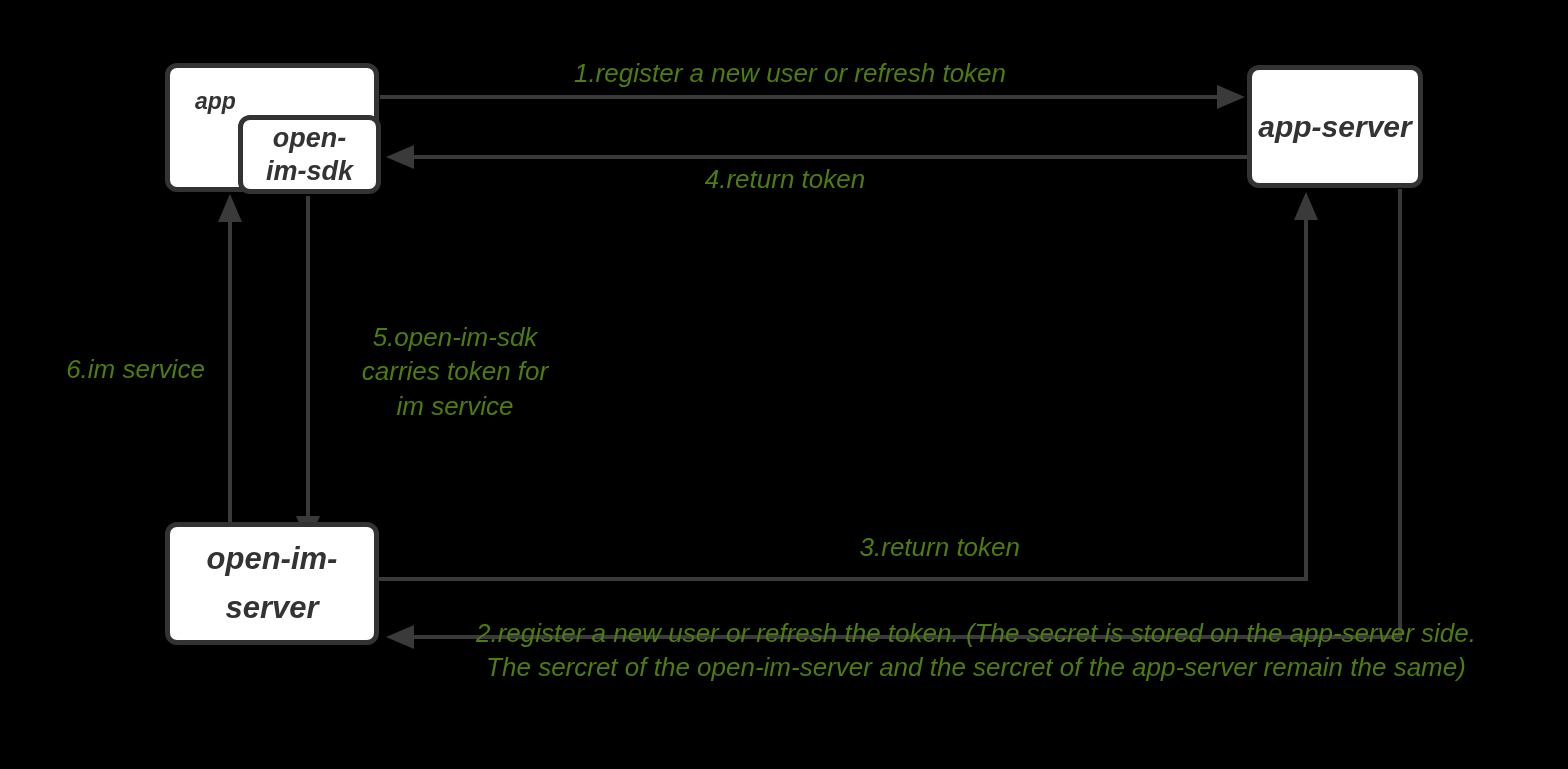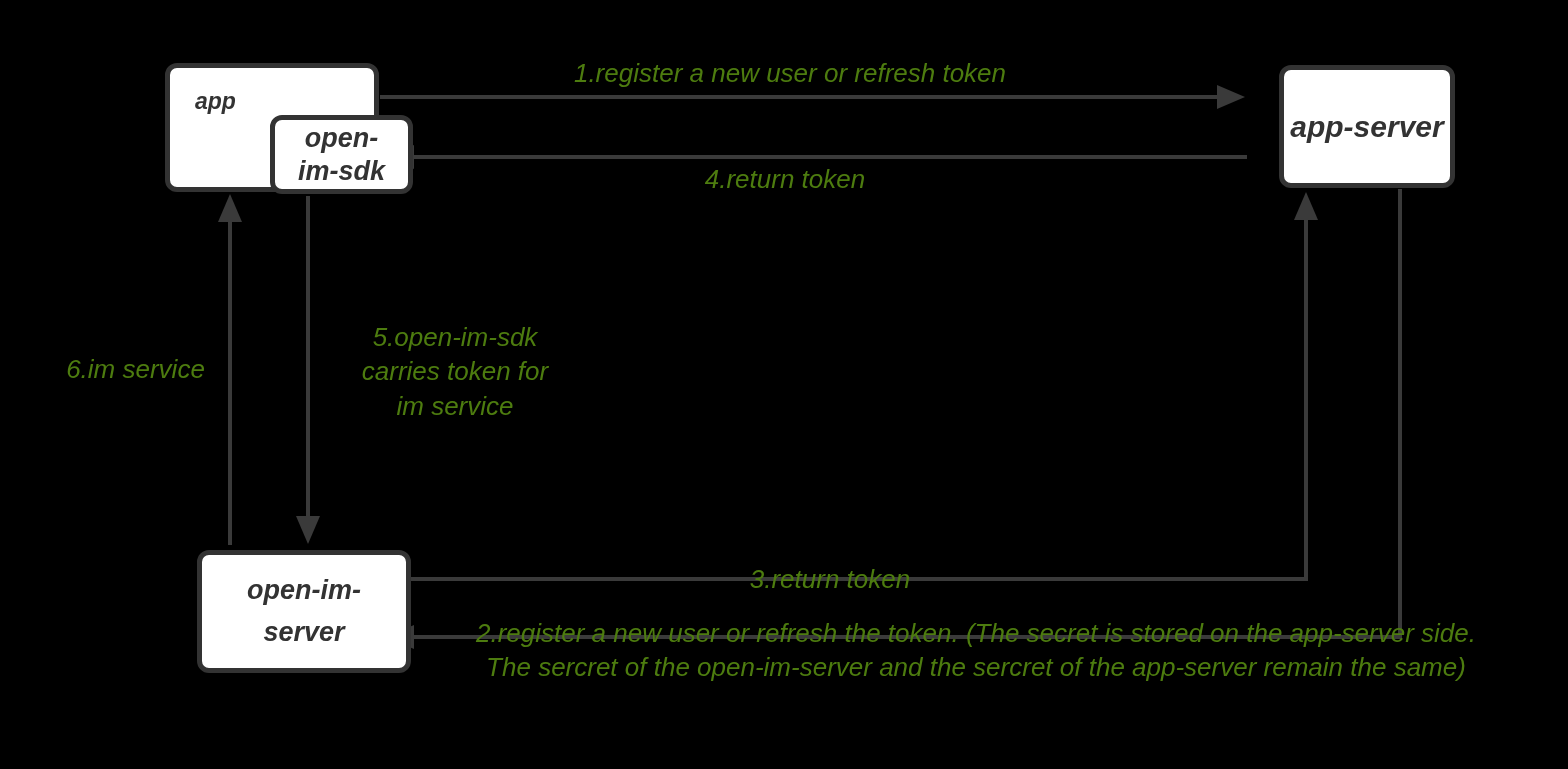--- a/index.html
+++ b/index.html
@@ -25,40 +25,39 @@
     color: #333333;
     font-style: italic;
     font-weight: bold;
   }
   .node.centered {
     display: flex;
     flex-direction: column;
     align-items: center;
     justify-content: center;
     text-align: center;
-    margin-left: 32px;
   }
   #node-app        { left: 165px; top: 63px;  width: 214px; height: 129px; font-size: 23px; }
   #node-app .node-label { position: absolute; left: 25px; top: 20px; }
   #node-open-im-sdk{ left: 238px; top: 115px; width: 143px; height: 79px;  font-size: 27px; line-height: 1.22; z-index: 2; }
   #node-app-server { left: 1247px; top: 65px; width: 176px; height: 123px; font-size: 30px; }
-  #node-open-im-server { left: 165px; top: 550px; width: 214px; height: 123px; font-size: 27px; line-height: 1.55; }
+  #node-open-im-server { left: 165px; top: 522px; width: 214px; height: 123px; font-size: 31px; line-height: 1.55; }
   .edge-label {
     position: absolute;
     color: #4d7c0f;
     font-style: italic;
     font-size: 26px;
     text-align: center;
     line-height: 1.32;
   }
   #label-e1 { left: 470px;  top: 56px;  width: 640px;  }
   #label-e4 { left: 590px;  top: 162px; width: 390px;  }
   #label-e6 { left: 48px;   top: 352px; width: 175px;  }
   #label-e5 { left: 310px;  top: 320px; width: 212px; line-height: 1.32; padding-left: 39px; }
-  #label-e3 { left: 640px;  top: 562px; width: 380px;  }
+  #label-e3 { left: 640px;  top: 530px; width: 380px; text-align: right;  }
   #label-e2 { left: 390px;  top: 616px; width: 1172px; line-height: 1.32; }
 </style>
 </head>
 <body>
 
 <div class="canvas">
 
   <svg class="arrow-layer" width="1568" height="769" viewBox="0 0 1568 769" stroke="#3a3a3a" stroke-width="4" fill="none">
 
     <g>

